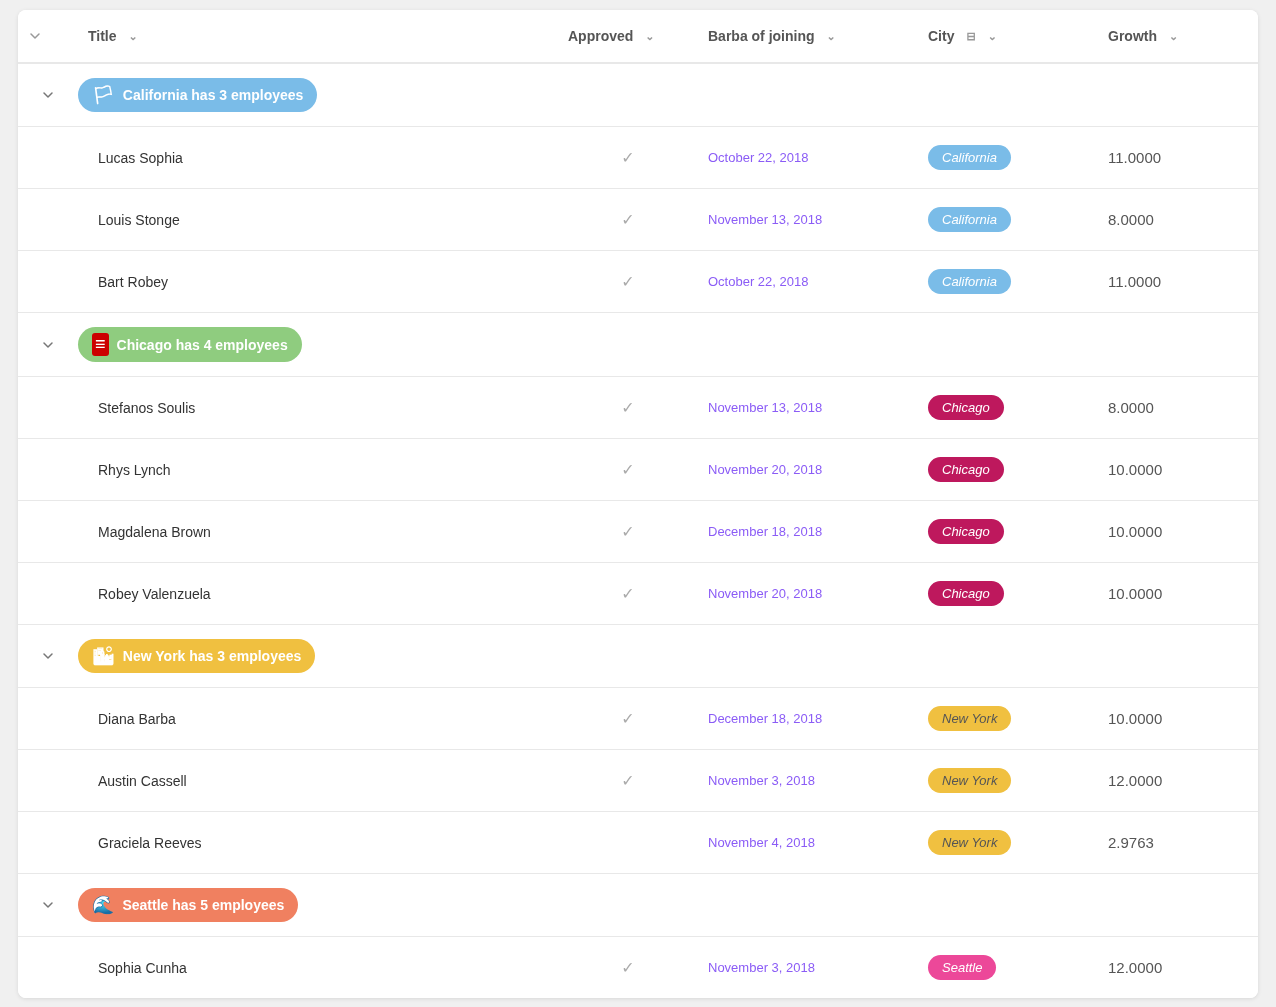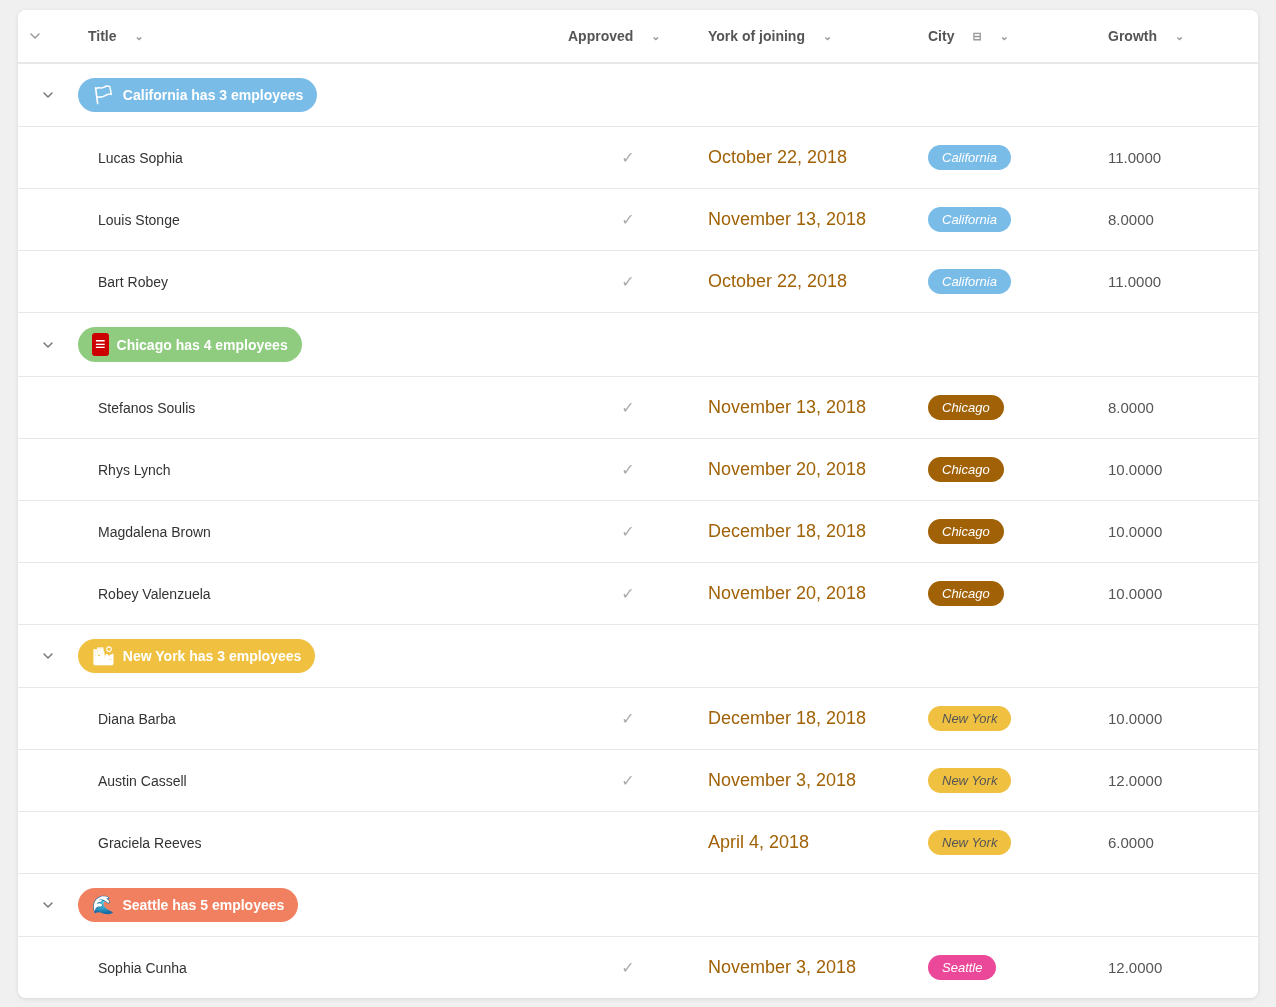--- a/index.html
+++ b/index.html
@@ -26,21 +26,21 @@
       background: #fff;
       padding: 0;
     }
     .header-cell {
       padding: 18px 10px;
       font-size: 14px;
       font-weight: 600;
       color: #555;
       display: flex;
       align-items: center;
-      gap: 18px;
+      gap: 12px;
       user-select: none;
     }
     .header-cell .sort-icon {
       font-size: 11px;
       color: #999;
     }
     .header-cell .filter-icon {
       font-size: 11px;
       color: #999;
     }
@@ -98,37 +98,37 @@
       padding-left: 20px;
       font-size: 14px;
       color: #333;
     }
     .cell-approved {
       color: #aaa;
       font-size: 16px;
       text-align: center;
     }
     .cell-date {
-      color: #a16207;
-      font-size: 18px;
+      color: #8b5cf6;
+      font-size: 13px;
     }
     .cell-city {
       display: flex;
       align-items: center;
     }
     .city-badge {
       padding: 5px 14px;
       border-radius: 16px;
       font-size: 13px;
       font-weight: 500;
       color: #fff;
       font-style: italic;
     }
     .city-badge.california { background: #7abce8; }
-    .city-badge.chicago { background: #a16207; }
+    .city-badge.chicago { background: #be185d; }
     .city-badge.newyork { background: #f0c040; color: #555; }
     .city-badge.seattle { background: #ec4899; }
 
     .cell-growth {
       color: #555;
       font-size: 15px;
     }
   </style>
 </head>
 <body>
@@ -143,21 +143,21 @@
     </div>
     <div class="header-cell">
       <span>Title</span>
       <span class="sort-icon">⌄</span>
     </div>
     <div class="header-cell">
       <span>Approved</span>
       <span class="sort-icon">⌄</span>
     </div>
     <div class="header-cell">
-      <span>York of joining</span>
+      <span>Barba of joining</span>
       <span class="sort-icon">⌄</span>
     </div>
     <div class="header-cell">
       <span>City</span>
       <span class="filter-icon">⊟</span>
       <span class="sort-icon">⌄</span>
     </div>
     <div class="header-cell">
       <span>Growth</span>
       <span class="sort-icon">⌄</span>
@@ -276,25 +276,25 @@
         <div class="cell cell-date">November 3, 2018</div>
         <div class="cell cell-city">
           <span class="city-badge newyork">New York</span>
         </div>
         <div class="cell cell-growth">12.0000</div>
       </div>
       <div class="data-row">
         <div class="cell cell-empty"></div>
         <div class="cell cell-name">Graciela Reeves</div>
         <div class="cell cell-approved"></div>
-        <div class="cell cell-date">April 4, 2018</div>
+        <div class="cell cell-date">November 4, 2018</div>
         <div class="cell cell-city">
           <span class="city-badge newyork">New York</span>
         </div>
-        <div class="cell cell-growth">6.0000</div>
+        <div class="cell cell-growth">2.9763</div>
       </div>
       <div class="group-row">
         <div class="group-toggle">
           <svg width="14" height="14" viewBox="0 0 14 14" fill="none">
             <path d="M3 5l4 4 4-4" stroke="#777" stroke-width="1.5" stroke-linecap="round" stroke-linejoin="round"></path>
           </svg>
         </div>
         <div><span class="group-badge seattle"><span style="font-size:18px">🌊</span> Seattle has 5 employees</span></div>
       </div>
       <div class="data-row">

